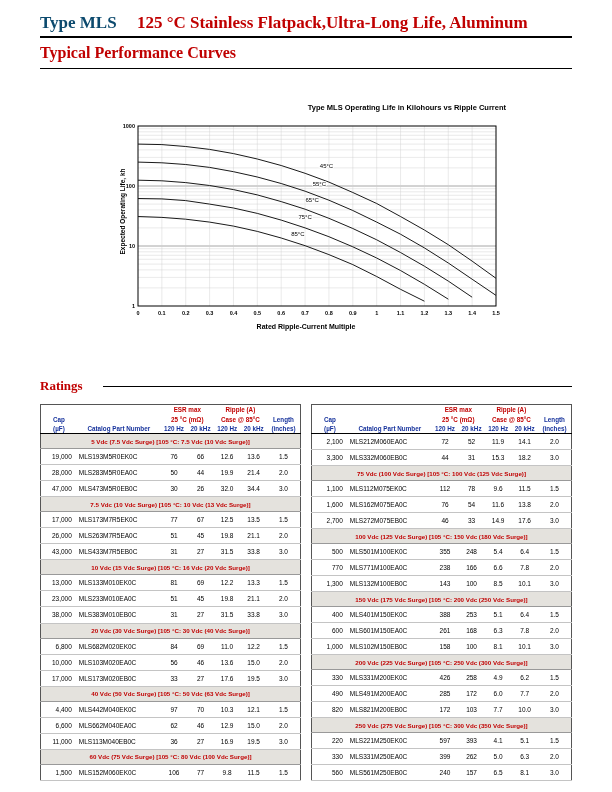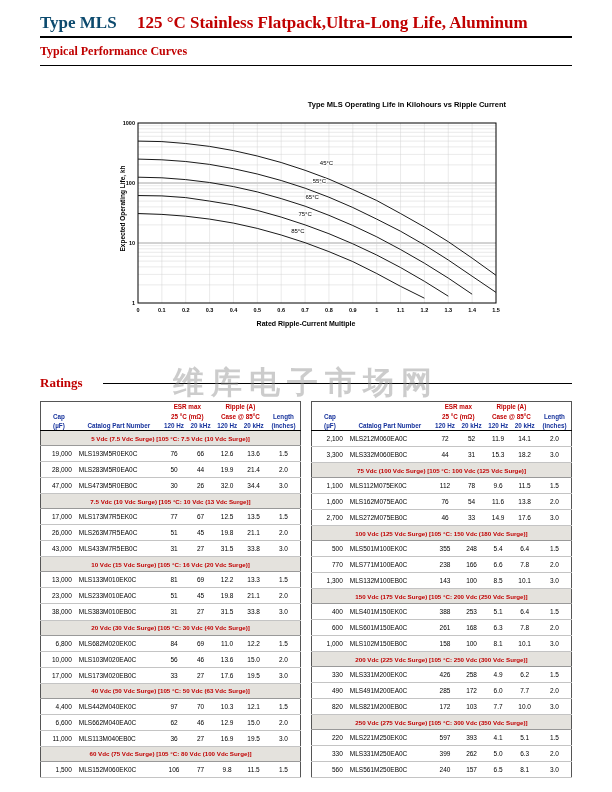--- a/index.html
+++ b/index.html
@@ -7,21 +7,21 @@
               font-family:"Liberation Sans", sans-serif; color:#000; }
   .page { position:absolute; inset:0; padding:0 40px; }
 
   
   .header-title { margin-top:13px; font-family:"Liberation Serif", serif;
                   font-weight:bold; font-size:17px; white-space:nowrap; }
   .t-black { color:#0c4a6e; }
   .t-red   { color:#c00000; margin-left:16px; }
   .rule-thick { border-top:2.5px solid #000; margin-top:3px; }
   .subtitle { color:#c00000; font-family:"Liberation Serif", serif;
-              font-weight:bold; font-size:12px; margin-top:6px; }
+              font-weight:bold; font-size:16px; margin-top:6px; }
   .rule-thin { border-top:1px solid #000; margin-top:6px; }
 
   
   .chart-wrap { width:400px; margin:34px auto 0 auto; position:relative; }
   .chart-title { text-align:right; font-size:7.5px; font-weight:bold; margin-bottom:8px; }
   .chart-body { position:relative; margin-left:8px; }
   .chart-ylabel { position:absolute; left:-42px; top:88px; width:100px; text-align:center;
                   transform:rotate(-90deg); font-size:6.5px; font-weight:bold; white-space:nowrap; }
   .chart-xlabel { text-align:center; font-size:7px; font-weight:bold; margin-top:1px; }
   svg { display:block; }
@@ -567,16 +567,15 @@
             <td class="num">157</td>
             <td class="num">6.5</td>
             <td class="num">8.1</td>
             <td class="len">3.0</td>
           </tr>
         </tbody>
     </table>
 
   </div>
 
-  <div class="watermark">维库电子市场网</div>
 
 
 </div>
 
 </body></html>

